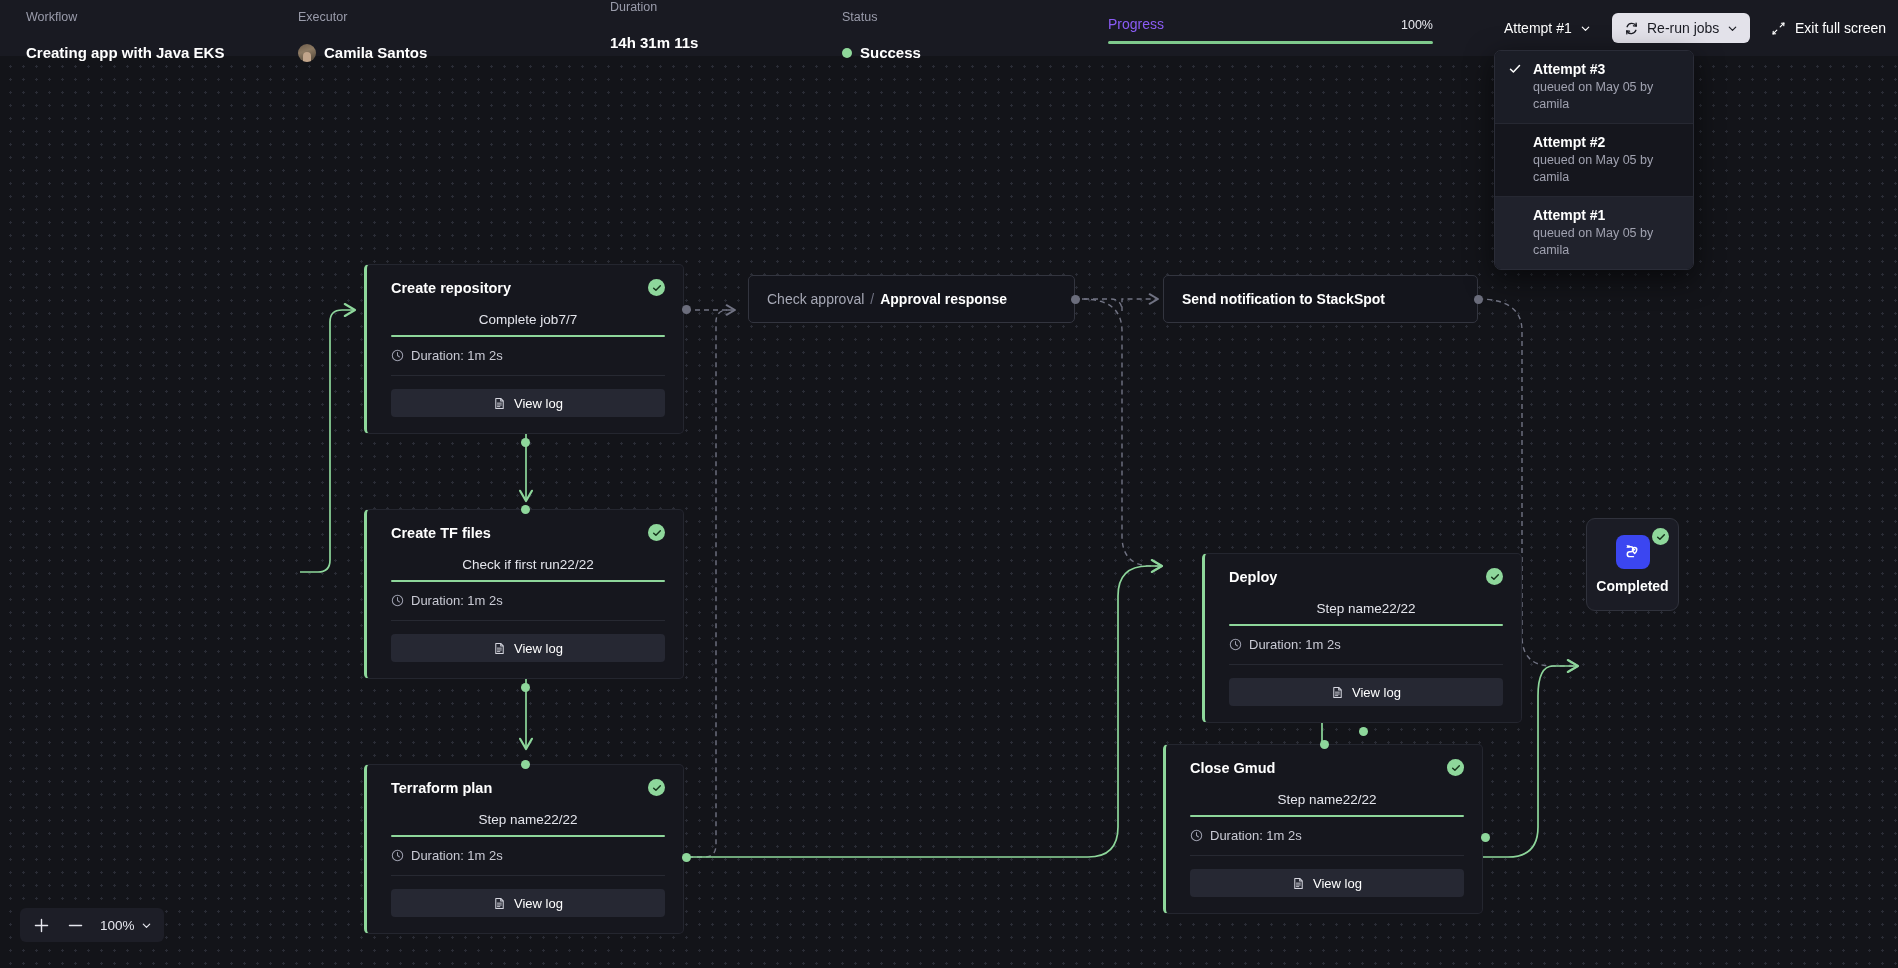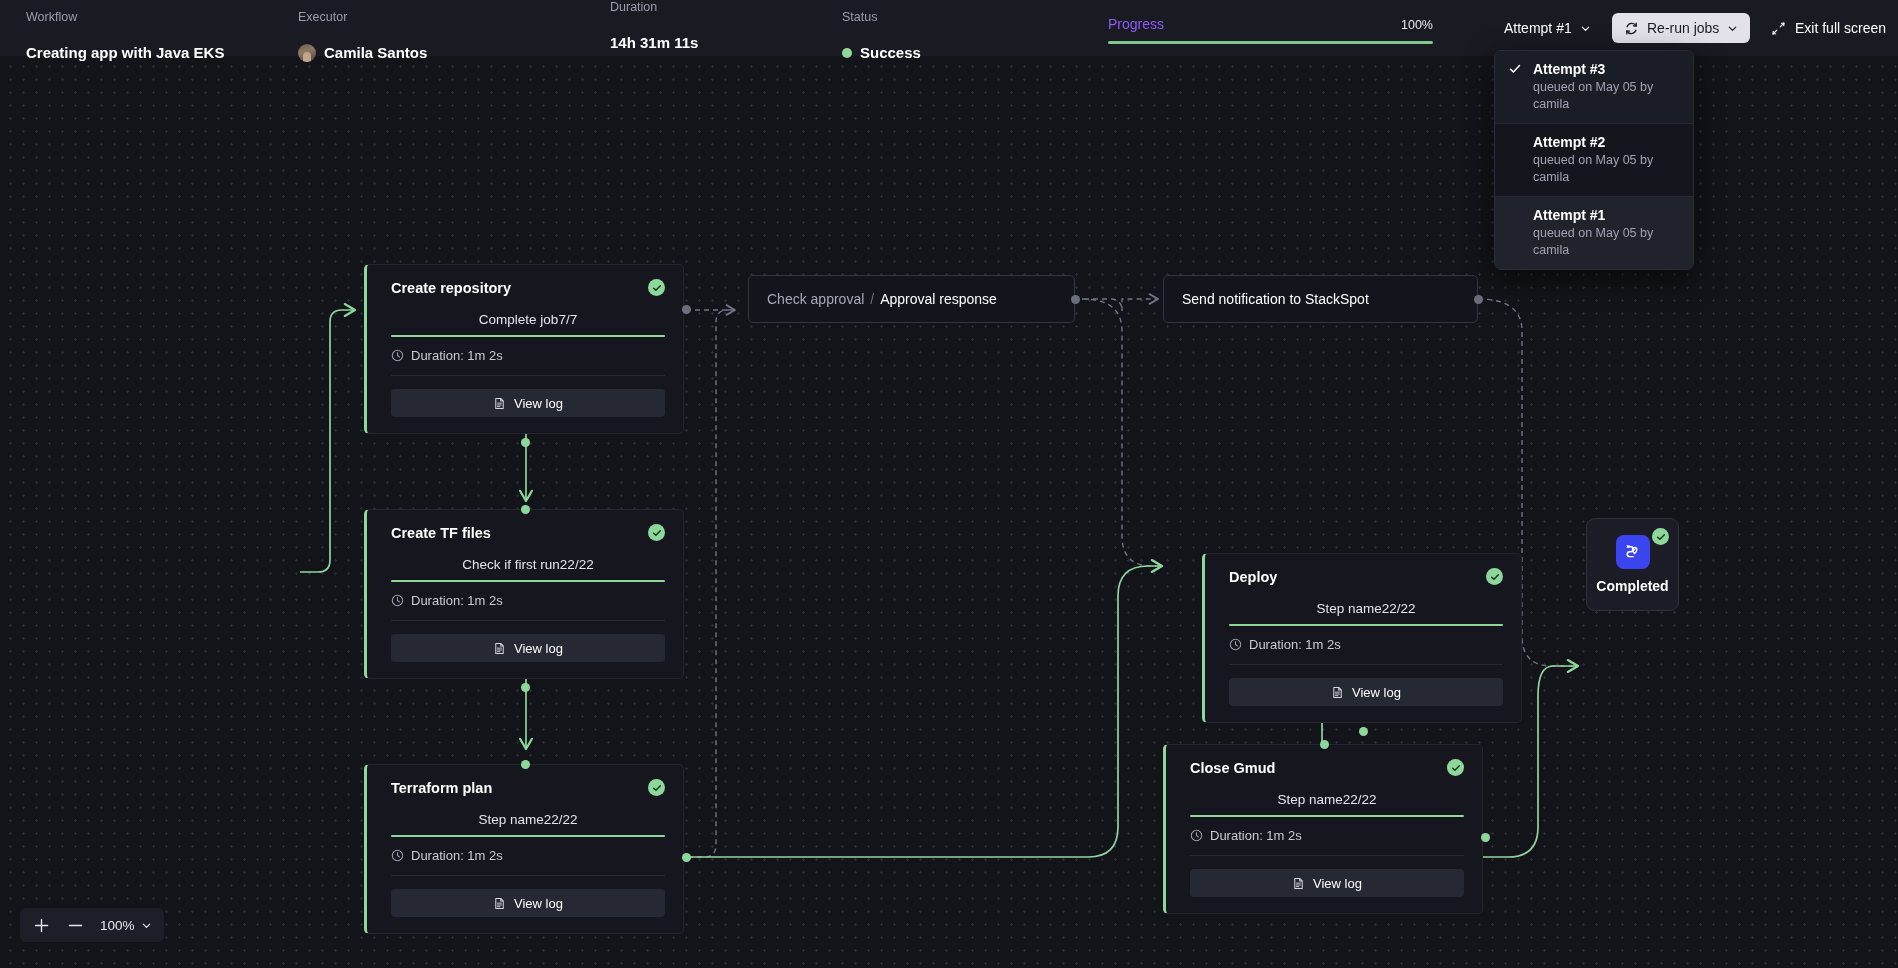--- a/index.html
+++ b/index.html
@@ -129,21 +129,21 @@
   }
 
   .simplecard {
     border-radius: 5px; background: #14151c;
     border: 1px solid #33353f;
     display: flex; align-items: center; padding: 0 18px;
     height: 48px;
   }
   .sc-muted { font-size: 14px; color: #a6a8b5; }
   .sc-sep { font-size: 14px; color: #6e7080; margin: 0 6px; }
-  .sc-strong { font-size: 14px; color: #ffffff; font-weight: 400; }
+  .sc-strong { font-size: 14px; color: #ffffff; font-weight: 700; }
 
   .endcard {
     width: 93px; height: 93px; border-radius: 9px;
     background: #1b1c25; border: 1px solid #30323c;
     display: flex; flex-direction: column; align-items: center; justify-content: center;
     position: relative;
   }
   .endcard .ok-badge { position: absolute; right: 9px; top: 9px; }
   .end-icon { width: 34px; height: 34px; border-radius: 8px; display:flex; align-items:center; justify-content:center; }
   .end-icon.purple { background: #7c3aed; }

